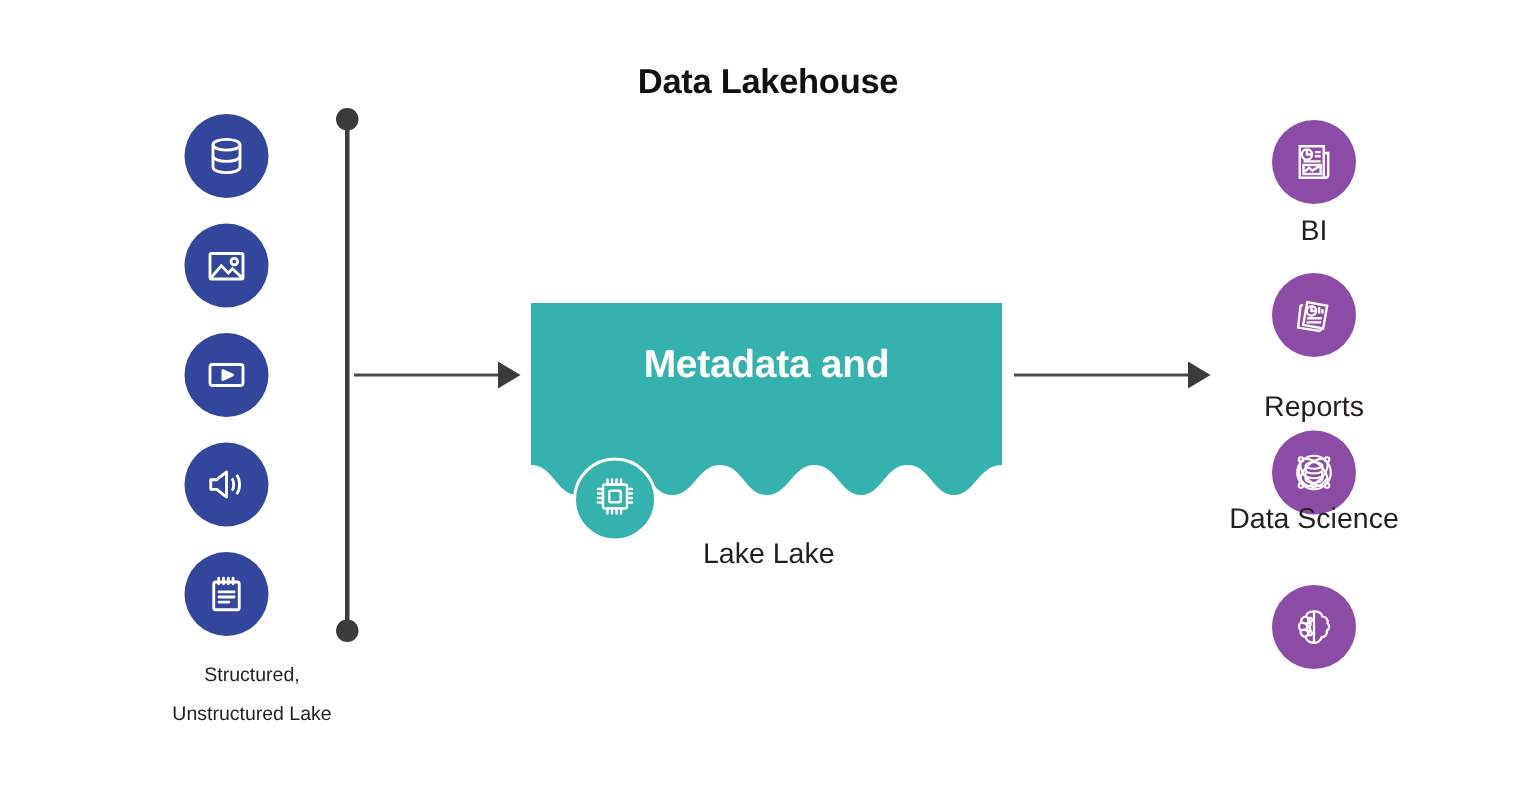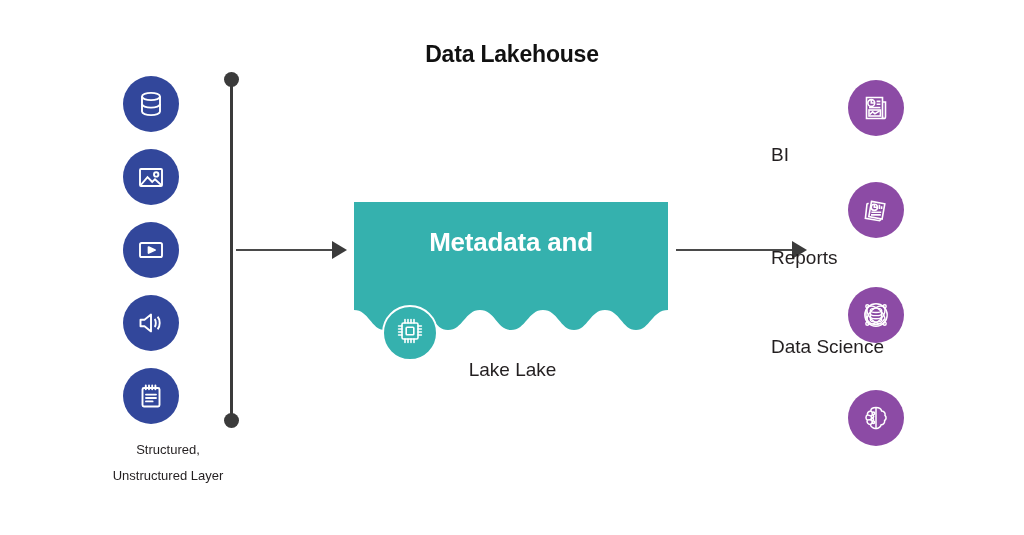--- a/index.html
+++ b/index.html
@@ -74,21 +74,21 @@
     box-sizing:border-box;
   }
   .lake-label{
     position:absolute;left:400px;top:359px;width:225px;
     text-align:center;font-size:19px;color:#231f20;
   }
 
   
   .right-label{
     position:absolute;width:210px;left:771px;
-    text-align:left;font-size:19px;line-height:25px;color:#231f20;
+    text-align:center;font-size:19px;line-height:25px;color:#231f20;
   }
 </style>
 </head>
 <body>
 
 <div id="stage">
 
   <div class="title">Data Lakehouse</div>
 
   <div id="left-col">
@@ -137,21 +137,21 @@
         <svg width="30" height="30" viewBox="0 0 30 30" fill="none" stroke="#ffffff" stroke-width="1.9">
           <rect x="6.5" y="7" width="17" height="18.5" rx="1.4"></rect>
           <path d="M9.8 4.4 V8.2 M13 4.4 V8.2 M16.2 4.4 V8.2 M19.4 4.4 V8.2" stroke-linecap="round"></path>
           <path d="M10 13.6 H20 M10 17 H20 M10 20.4 H16.6" stroke-linecap="round"></path>
         </svg>
       </span>
     </div>
 
     <div class="left-caption">
       <div>Structured,</div>
-      <div>Unstructured Layer</div>
+      <div>Unstructured Lake</div>
     </div>
   </div>
 
   <div class="vline"></div>
   <div class="vdot top"></div>
   <div class="vdot bottom"></div>
 
   <div class="arrow-line" style="left:236px;top:249px;width:98px;"></div>
   <div class="arrow-head" style="left:332px;top:241px;"></div>
 
@@ -217,21 +217,21 @@
         <svg width="30" height="30" viewBox="0 0 30 30" fill="none" stroke="#ffffff" stroke-width="1.6">
           <path d="M10.5 6.4 L23.8 8.8 L21.1 24 L7.8 21.6 Z"></path>
           <path d="M7.6 8.2 L6 9 L4.4 23.4 L18.6 25.7 L20 24.4"></path>
           <circle cx="13.3" cy="12.3" r="3.1"></circle>
           <path d="M13.3 9.2 V12.3 H16.4"></path>
           <path d="M18.4 14 V9.7 M20.6 14 V11.2"></path>
           <path d="M10.4 17.2 H20.2 M10 19.9 H19.8"></path>
         </svg>
       </span>
     </div>
-    <div class="right-label" style="top:245px;">
+    <div class="right-label" style="top:259px;">
       <div>Reports</div>
     </div>
 
     <div class="circ purple" style="left:848px;top:287px;">
       <span>
         <svg width="30" height="30" viewBox="0 0 30 30" fill="none" stroke="#ffffff" stroke-width="1.4">
           <path d="M6.6 6.6 C3.5 12.2 4.6 19.8 9.3 23 C14 26.2 20.6 24.4 23.4 19"></path>
           <path d="M23.4 19 C26.5 13.4 25.4 5.8 20.7 2.6" opacity="0"></path>
           <ellipse cx="15" cy="15" rx="11.2" ry="11.2" transform="rotate(45 15 15)" stroke-dasharray="0"></ellipse>
           <ellipse cx="15" cy="15" rx="11.2" ry="6.2" transform="rotate(45 15 15)"></ellipse>

